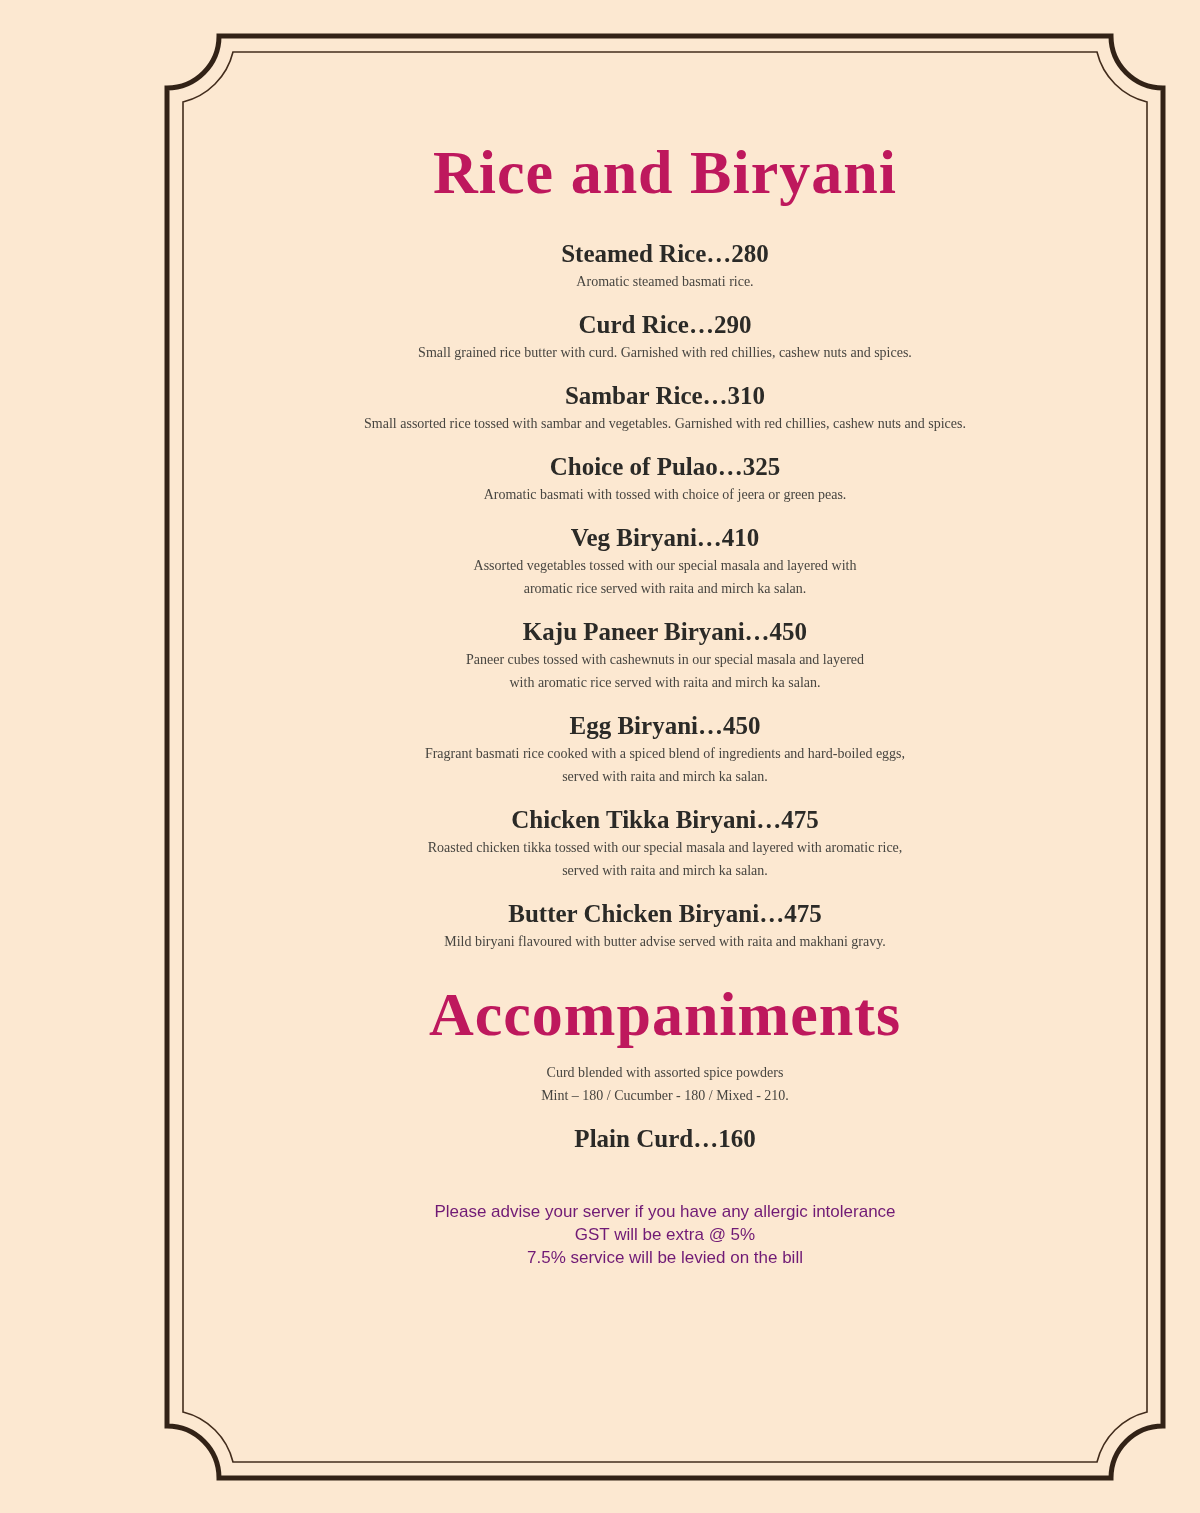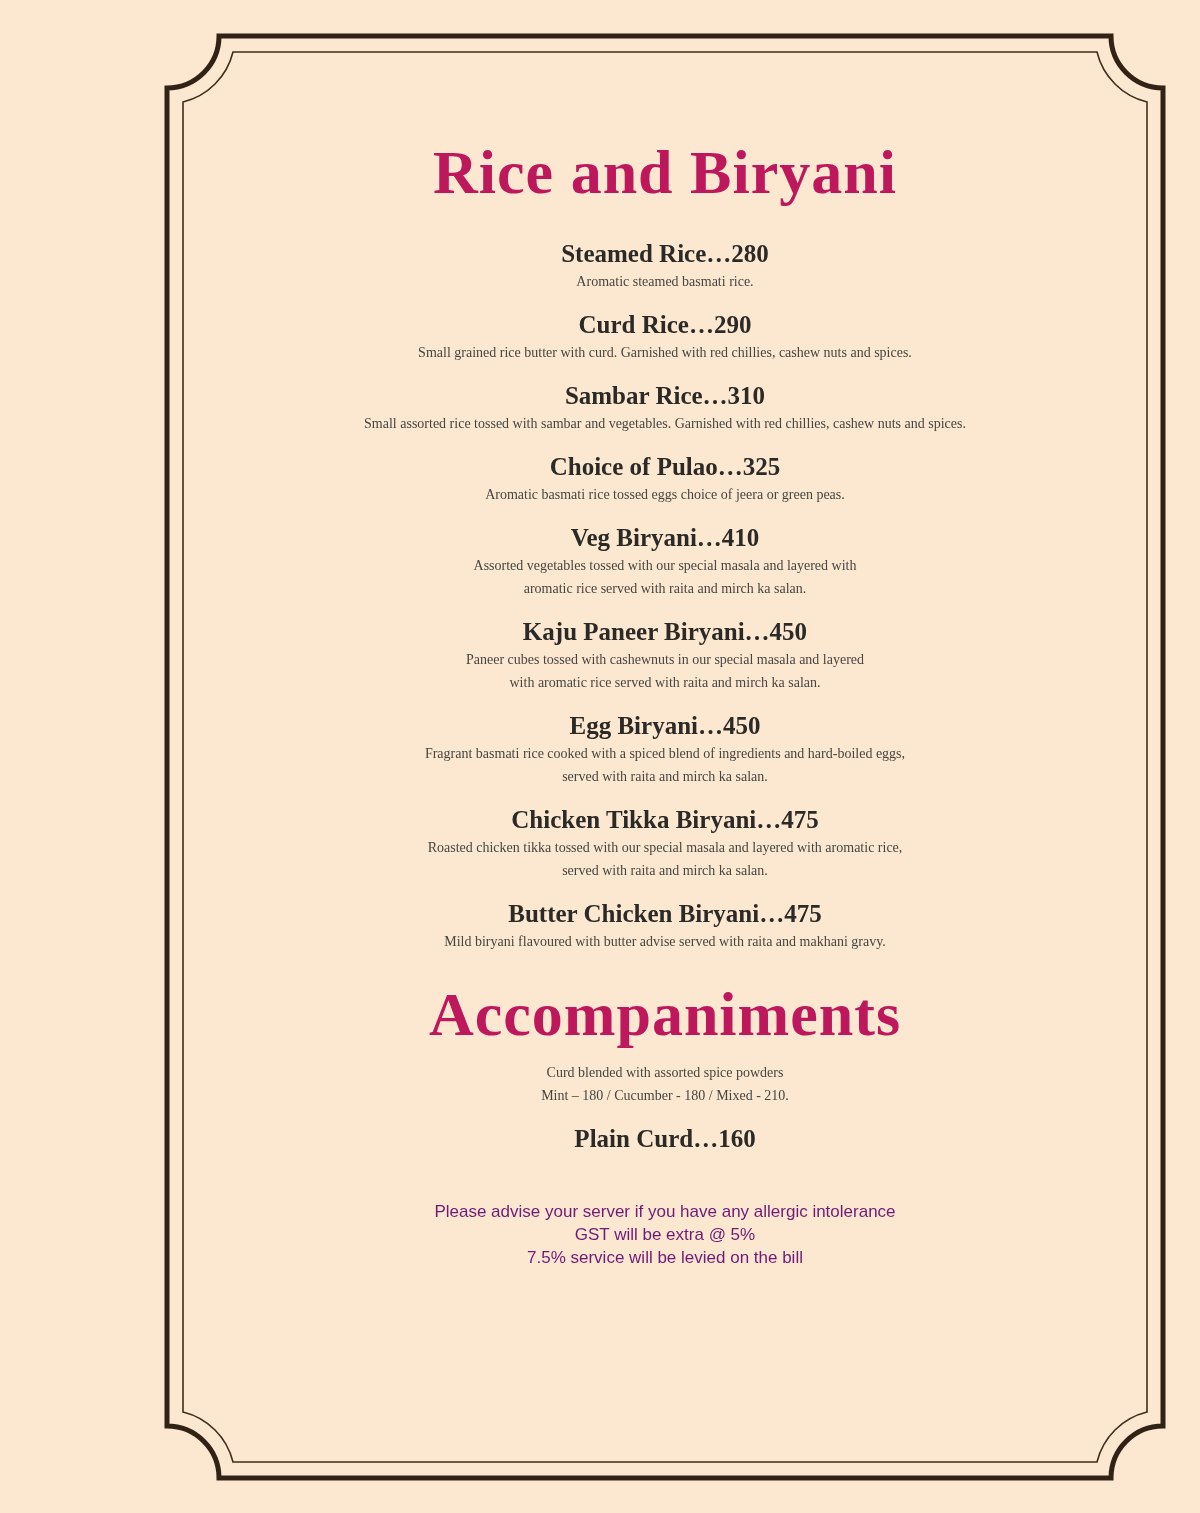--- a/index.html
+++ b/index.html
@@ -82,21 +82,21 @@
     <div class="item-desc">Small grained rice butter with curd. Garnished with red chillies, cashew nuts and spices.</div>
   </div>
 
   <div class="menu-item">
     <div class="item-name">Sambar Rice…310</div>
     <div class="item-desc">Small assorted rice tossed with sambar and vegetables. Garnished with red chillies, cashew nuts and spices.</div>
   </div>
 
   <div class="menu-item">
     <div class="item-name">Choice of Pulao…325</div>
-    <div class="item-desc">Aromatic basmati rice tossed eggs choice of jeera or green peas.</div>
+    <div class="item-desc">Aromatic basmati with tossed with choice of jeera or green peas.</div>
   </div>
 
   <div class="menu-item">
     <div class="item-name">Veg Biryani…410</div>
     <div class="item-desc">Assorted vegetables tossed with our special masala and layered with
 aromatic rice served with raita and mirch ka salan.</div>
   </div>
 
   <div class="menu-item">
     <div class="item-name">Kaju Paneer Biryani…450</div>

